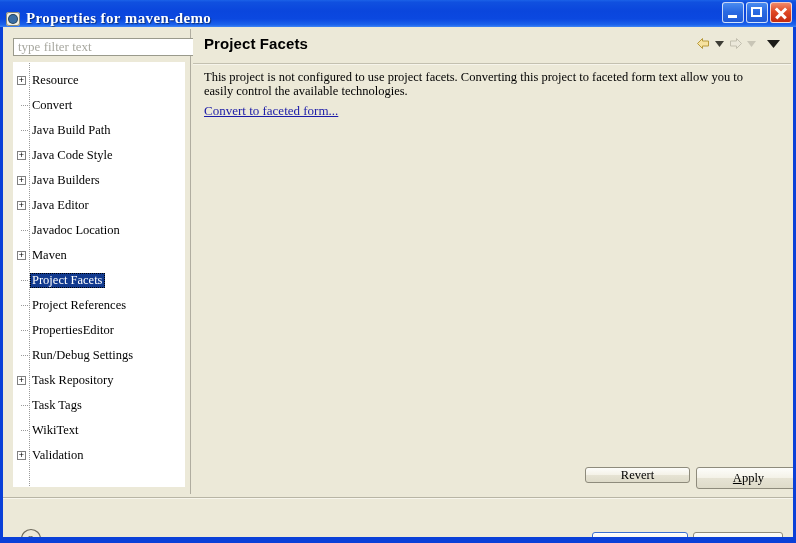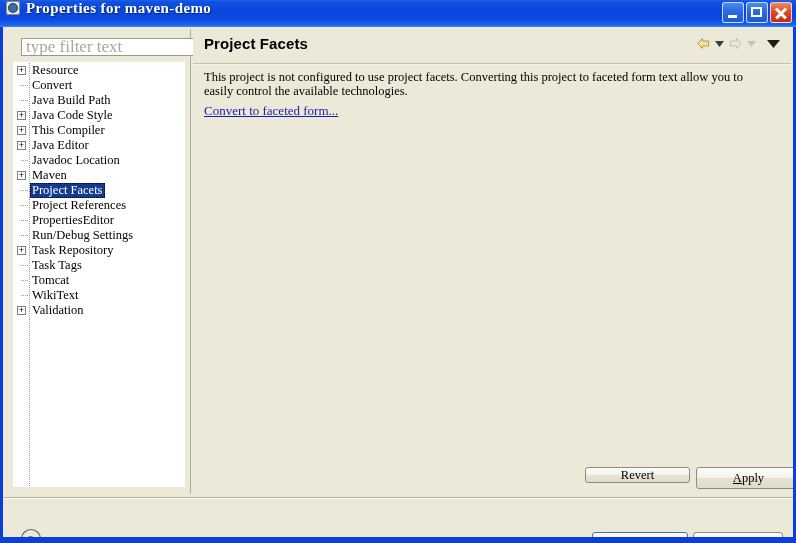--- a/index.html
+++ b/index.html
@@ -23,21 +23,21 @@
 
   
   #titlebar {
     position: absolute;
     left: 0; top: 0;
     width: 796px; height: 27px;
     background: linear-gradient(to bottom,
         #1b62e8 0%, #1050df 8%, #0a46dd 40%,
         #0b48e0 70%, #1c63ec 92%, #3f86f5 100%);
     display: flex;
-    align-items: flex-start;
+    align-items: flex-end;
     overflow: hidden;
   }
   #title-icon {
     width: 16px; height: 16px;
     margin-left: 5px; margin-right: 5px;
     position: relative;
     flex: 0 0 auto;
   }
   .gear-outer {
     position: absolute; left: 1px; top: 1px;
@@ -112,28 +112,28 @@
   #left-pane {
     position: absolute;
     left: 2px; top: 2px;
     width: 186px; height: 465px;
     background: #ece9d8;
     box-sizing: border-box;
     border-right: 1px solid #b0ada0;
   }
   #filter-input {
     position: absolute;
-    left: 16px; top: 9px;
+    left: 8px; top: 9px;
     width: 184px; height: 18px;
     box-sizing: border-box;
     background: #ffffff;
     border: 1px solid #9a9a8c;
     color: #a8a8a0;
     font-family: "Liberation Serif", serif;
-    font-size: 17px;
+    font-size: 13px;
     padding: 1px 4px;
     line-height: 16px;
     outline: none;
   }
   #filter-input::placeholder { color: #a8a8a0; opacity: 1; }
 
   #tree {
     position: absolute;
     left: 8px; top: 33px;
     width: 172px; height: 425px;
@@ -144,20 +144,21 @@
   }
   .tree-item {
     position: relative;
     height: 15px;
     display: flex;
     align-items: center;
     font-family: "Liberation Serif", serif;
     font-size: 12.5px;
     color: #000000;
     white-space: nowrap;
+    margin-top: 10px;
   }
   .twisty {
     width: 16px; height: 15px;
     position: relative;
     flex: 0 0 auto;
   }
   .twisty.has-box::before {
     content: "";
     position: absolute;
     left: 3px; top: 3px;
@@ -368,21 +369,21 @@
           <div class="tree-item">
             <span class="twisty leaf"></span>
             <span class="item-label">Java Build Path</span>
           </div>
           <div class="tree-item">
             <span class="twisty has-box"></span>
             <span class="item-label">Java Code Style</span>
           </div>
           <div class="tree-item">
             <span class="twisty has-box"></span>
-            <span class="item-label">This Compiler</span>
+            <span class="item-label">Java Builders</span>
           </div>
           <div class="tree-item">
             <span class="twisty has-box"></span>
             <span class="item-label">Java Editor</span>
           </div>
           <div class="tree-item">
             <span class="twisty leaf"></span>
             <span class="item-label">Javadoc Location</span>
           </div>
           <div class="tree-item">
@@ -405,24 +406,20 @@
             <span class="twisty leaf"></span>
             <span class="item-label">Run/Debug Settings</span>
           </div>
           <div class="tree-item">
             <span class="twisty has-box"></span>
             <span class="item-label">Task Repository</span>
           </div>
           <div class="tree-item">
             <span class="twisty leaf"></span>
             <span class="item-label">Task Tags</span>
-          </div>
-          <div class="tree-item">
-            <span class="twisty leaf"></span>
-            <span class="item-label">Tomcat</span>
           </div>
           <div class="tree-item">
             <span class="twisty leaf"></span>
             <span class="item-label">WikiText</span>
           </div>
           <div class="tree-item">
             <span class="twisty has-box"></span>
             <span class="item-label">Validation</span>
           </div>
         </div>

